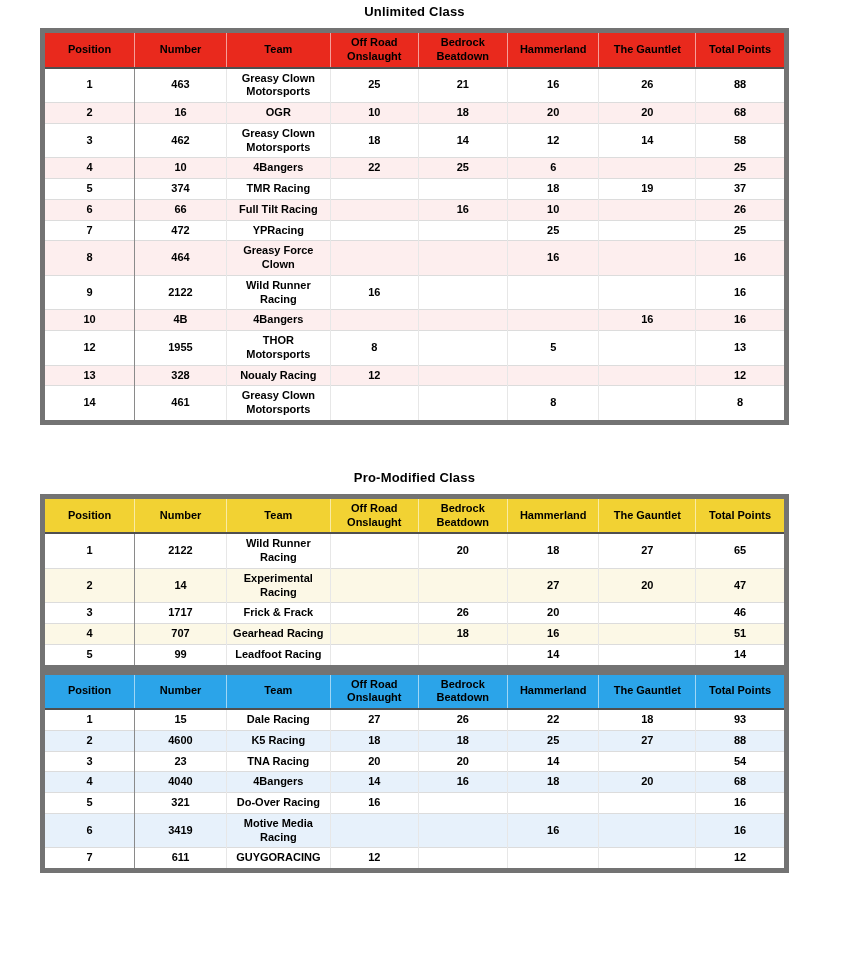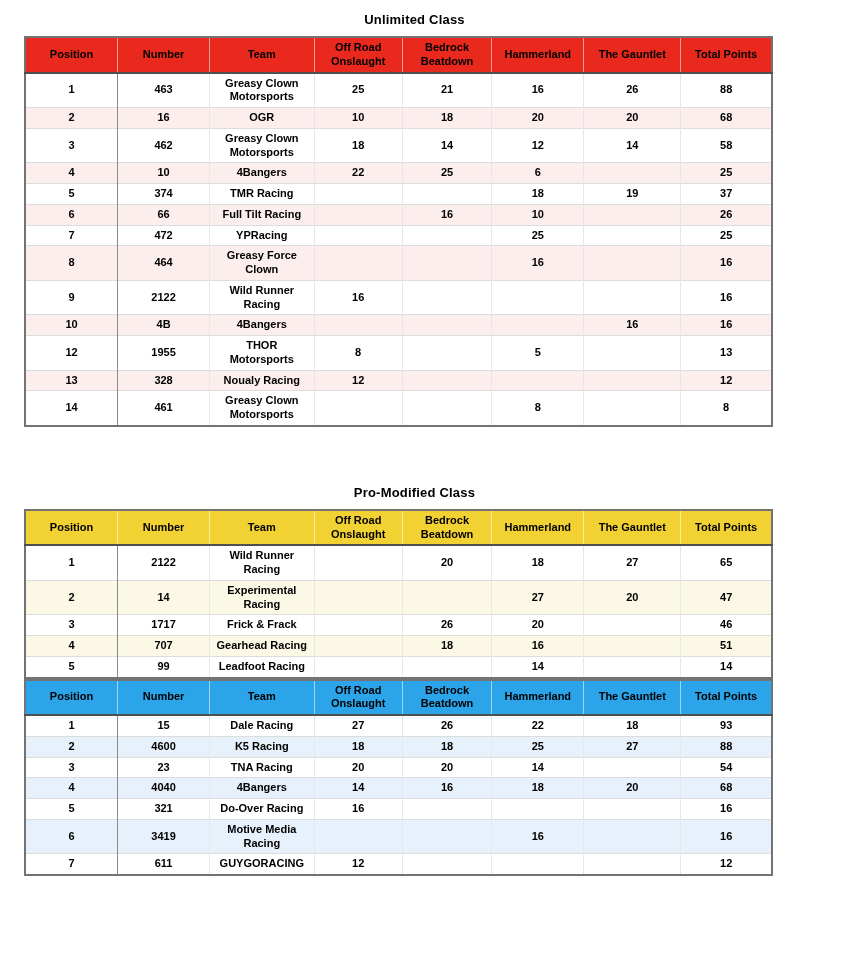--- a/index.html
+++ b/index.html
@@ -8,42 +8,42 @@
     background: #ffffff;
     font-family: "Liberation Sans", sans-serif;
     color: #000000;
   }
   body {
     width: 843px;
     height: 963px;
     overflow: hidden;
   }
   .page {
-    padding-top: 12px;
+    padding-top: 4px;
   }
   .class-section { }
   .table-title {
     width: 749px;
     margin: 0 0 9px 40px;
     text-align: center;
     font-size: 13px;
     font-weight: bold;
     letter-spacing: 0.2px;
   }
   .class-section + .class-section .table-title {
-    margin-top: 58px;
+    margin-top: 45px;
   }
   table.standings {
     width: 749px;
-    margin-left: 24px;
+    margin-left: 40px;
     border-collapse: collapse;
     table-layout: fixed;
     font-size: 11px;
     font-weight: bold;
-    border: 2px solid #737373;
+    border: 5px solid #737373;
   }
   .c-pos  { width: 12.4%; }
   .c-num  { width: 12.3%; }
   .c-team { width: 14.0%; }
   .c-oro  { width: 11.8%; }
   .c-bb   { width: 12.0%; }
   .c-ham  { width: 12.3%; }
   .c-gau  { width: 13.0%; }
   .c-tp   { width: 12.2%; }
   table.standings th {

